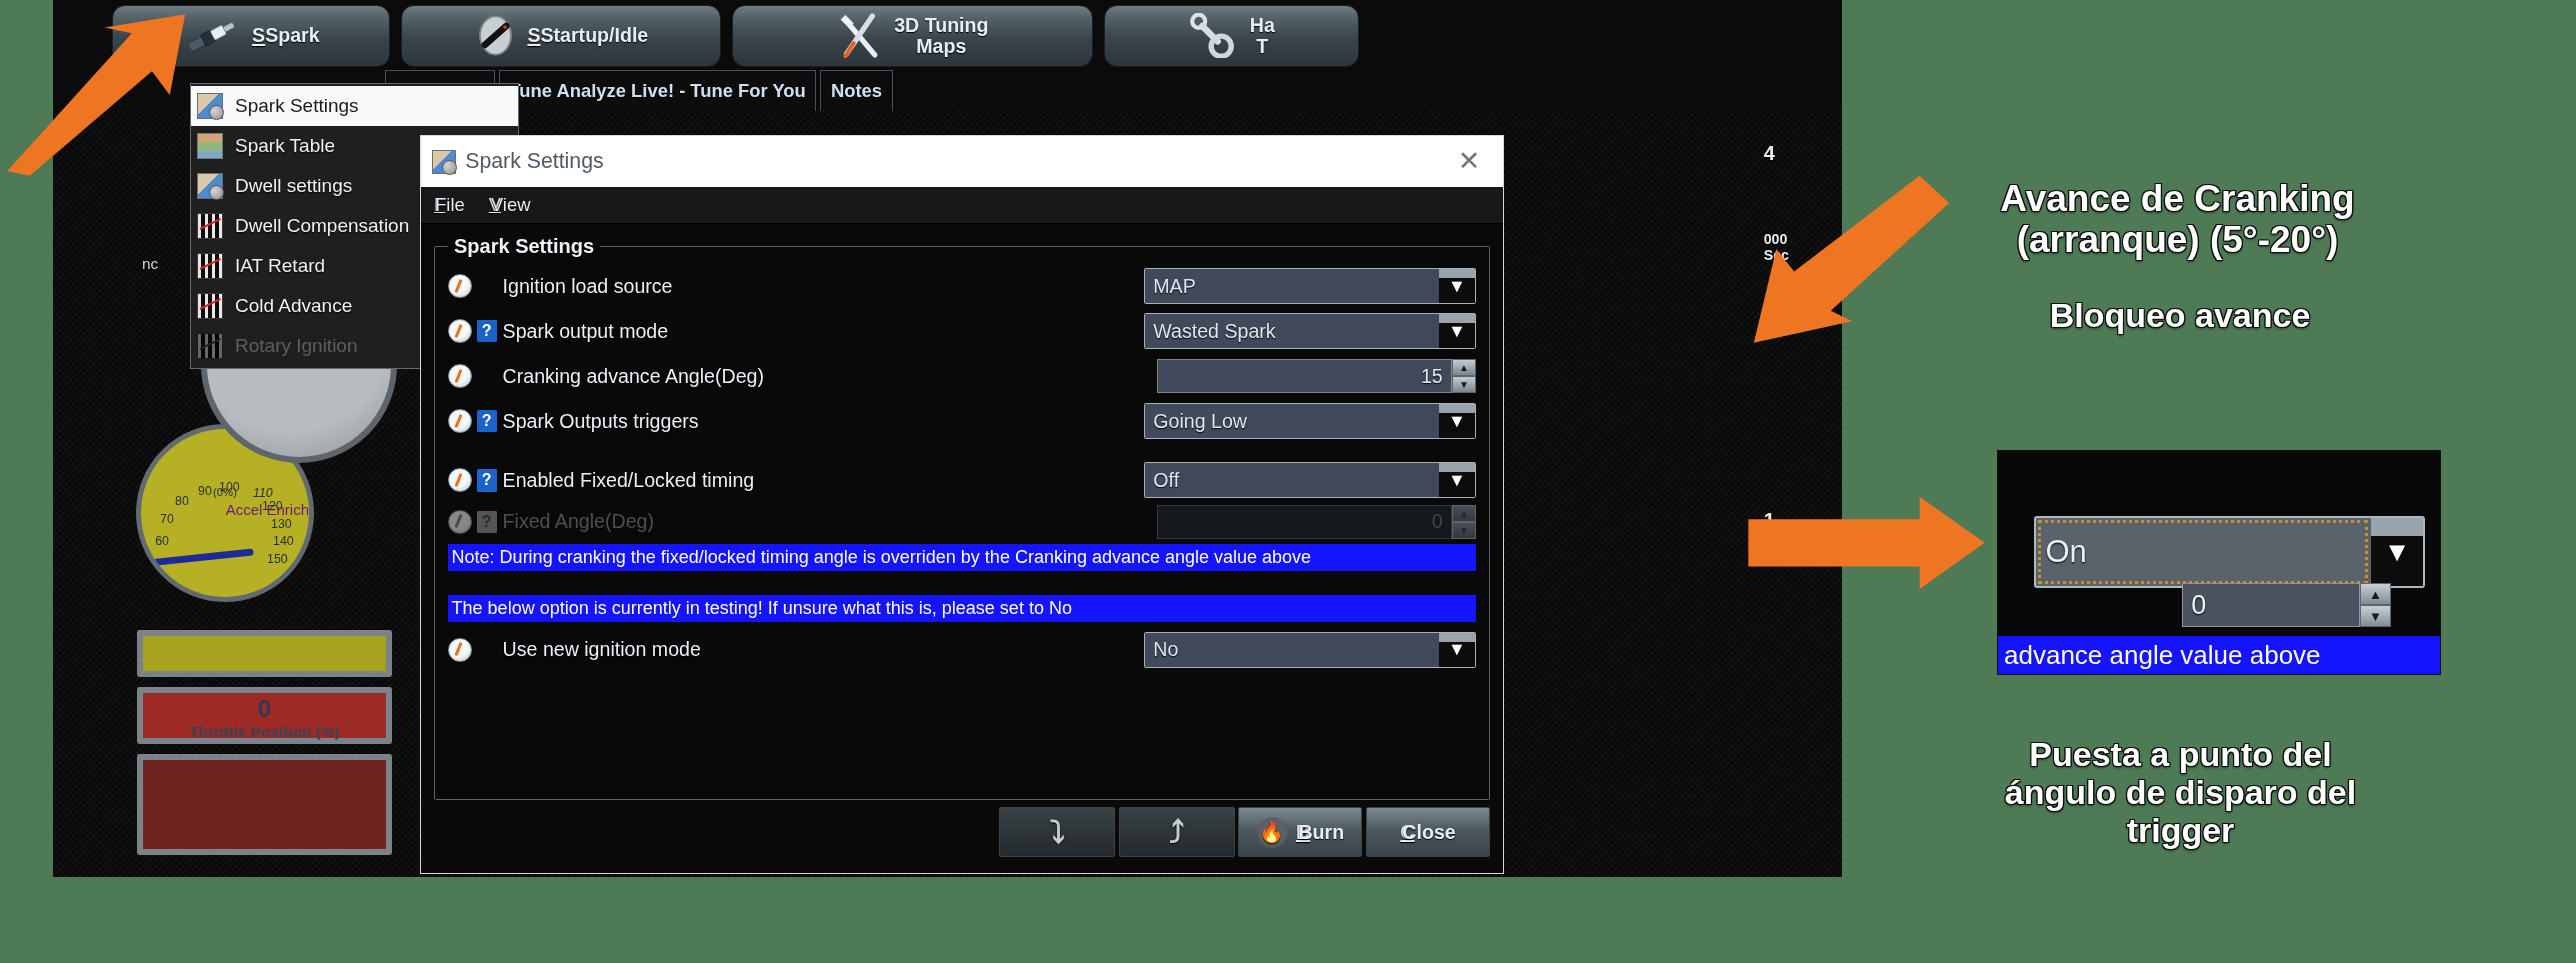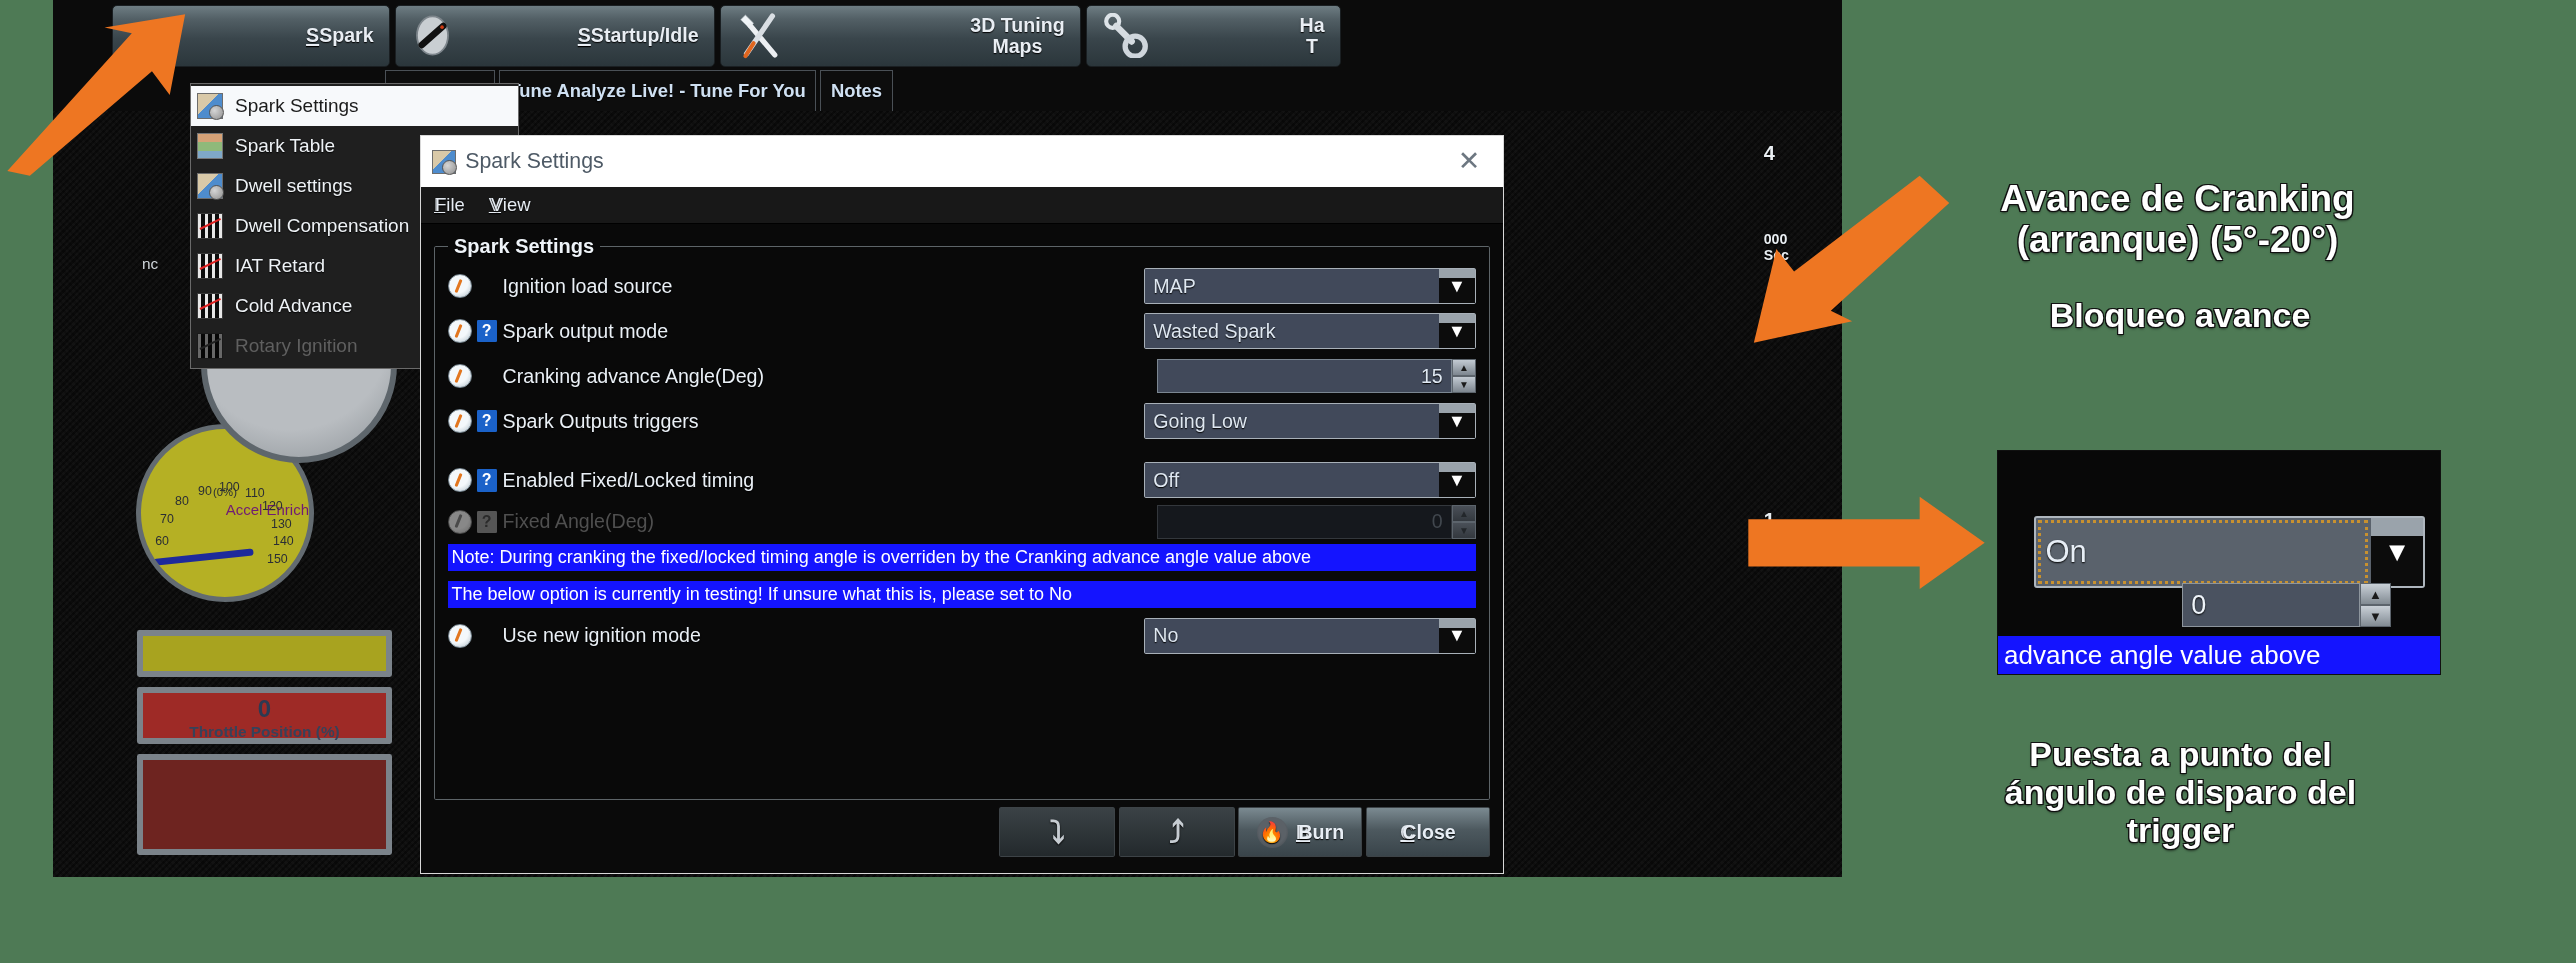--- a/index.html
+++ b/index.html
@@ -28,25 +28,25 @@
   }
 
   
   #toolbar {
     position: absolute; left: 0; top: 0; width: 1789px; height: 70px;
     background: #0b0b0b;
     display: flex; align-items: stretch; padding: 4.7px 0 0 0;
   }
   .tool-tab {
     position: relative;
-    margin-right: 5px;
+    margin-right: 11px;
     background: linear-gradient(to bottom, #6e7d83 0%, #525f65 22%, #39454b 55%, #2b363b 100%);
     border: 0.6px solid #1a1f22;
-    border-radius: 5px;
-    display: flex; align-items: center; justify-content: space-between;
+    border-radius: 13px;
+    display: flex; align-items: center; justify-content: center;
     gap: 10.7px;
     padding: 0 15.4px;
     height: 62px;
   }
   .tool-tab .tt-label {
     color: #e9eef4; font-size: 19.6px; font-weight: bold;
     text-shadow: 0 1.2px 1.2px #000;
     white-space: pre-line; line-height: 1.06; text-align: center;
   }
   .tool-tab .tt-label u { text-decoration-thickness: 1.8px; text-underline-offset: 1.8px; }
@@ -179,21 +179,21 @@
     justify-content: center; font-size: 10px; color: #1a1a1a;
   }
   .spin.dim .sv { background: #15181d; border-color: #33373c; color: #41474e; text-shadow: none; }
   .spin.dim .sb span { background: linear-gradient(to bottom,#4a5058,#33383e); color: #23272b; }
 
   .note-bar {
     background: #1414ff; color: #ffffff; font-size: 18px;
     padding: 2.4px 3.6px 3.6px 3.6px; white-space: nowrap;
   }
   .note-bar.n1 { margin-top: 3.6px; }
-  .note-bar.n2 { margin-top: 10px; }
+  .note-bar.n2 { margin-top: 24px; }
 
   #dlg-footer {
     flex: 0 0 73px; background: #0a0a0a; display: flex; align-items: center;
     justify-content: flex-end; gap: 3.6px; padding: 0 13px 8.3px 13px;
   }
   .fbtn {
     height: 50px; border: 0.6px solid #3d4347; border-radius: 1.8px;
     display: flex; align-items: center; justify-content: center; gap: 8.3px;
     padding: 0 15.4px;
     color: #e8eef5; font-size: 19.6px; font-weight: bold; text-shadow: 0 1.2px 1.2px #000;
@@ -358,21 +358,21 @@
 
   <div id="gauge-accel">
     <div class="g-unit">(0%)</div>
     <div class="g-name">Accel Enrich</div>
     <div class="needle"></div>
     <div class="gnum" style="left:14.2px;  top:105px;">60</div>
     <div class="gnum" style="left:19px;  top:83px;text-align:center;">70</div>
     <div class="gnum" style="left:34px;  top:65px;">80</div>
     <div class="gnum" style="left:57px;  top:55px;">90</div>
     <div class="gnum" style="left:78px; top:51px;">100</div>
-    <div class="gnum" style="left:104px; top:57px;">110</div>
+    <div class="gnum" style="left:112px; top:57px;font-style:italic;">110</div>
     <div class="gnum" style="left:121px; top:70px;">120</div>
     <div class="gnum" style="left:130px; top:88px;">130</div>
     <div class="gnum" style="left:132px; top:105px;">140</div>
     <div class="gnum" style="left:126px; top:123px;">150</div>
   </div>
 
   <div class="gauge-round" style="left:148px; top:267px; width:196px; height:196px;"></div>
 
   <div id="knob-tps"></div>
   <div id="lbl-tps">TPS Accel</div>

